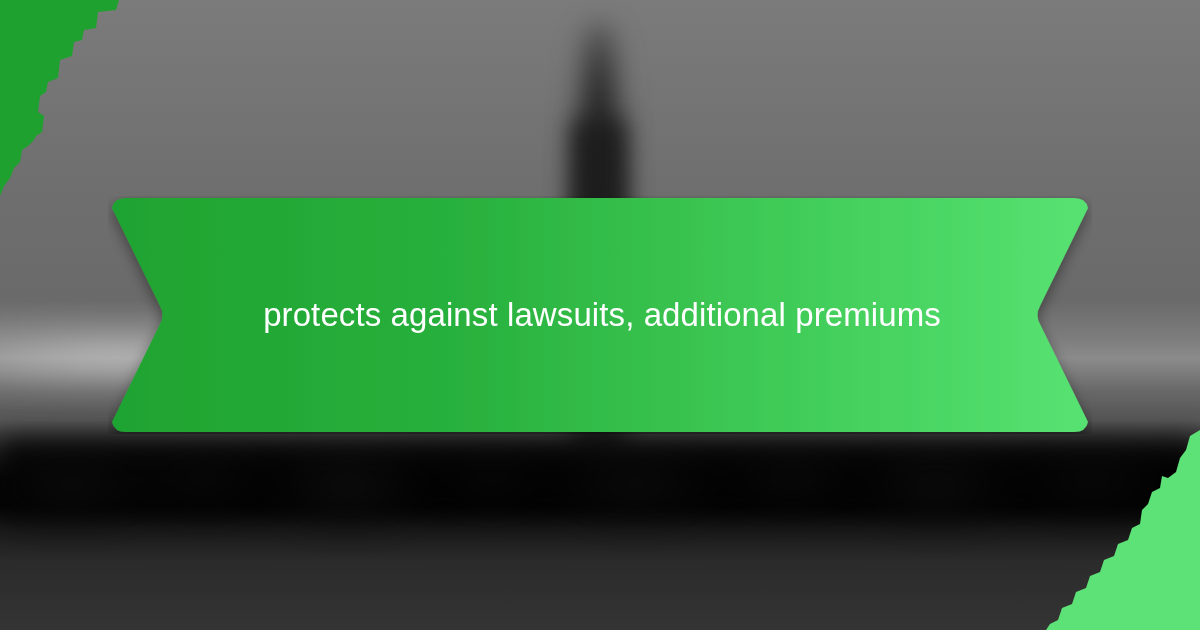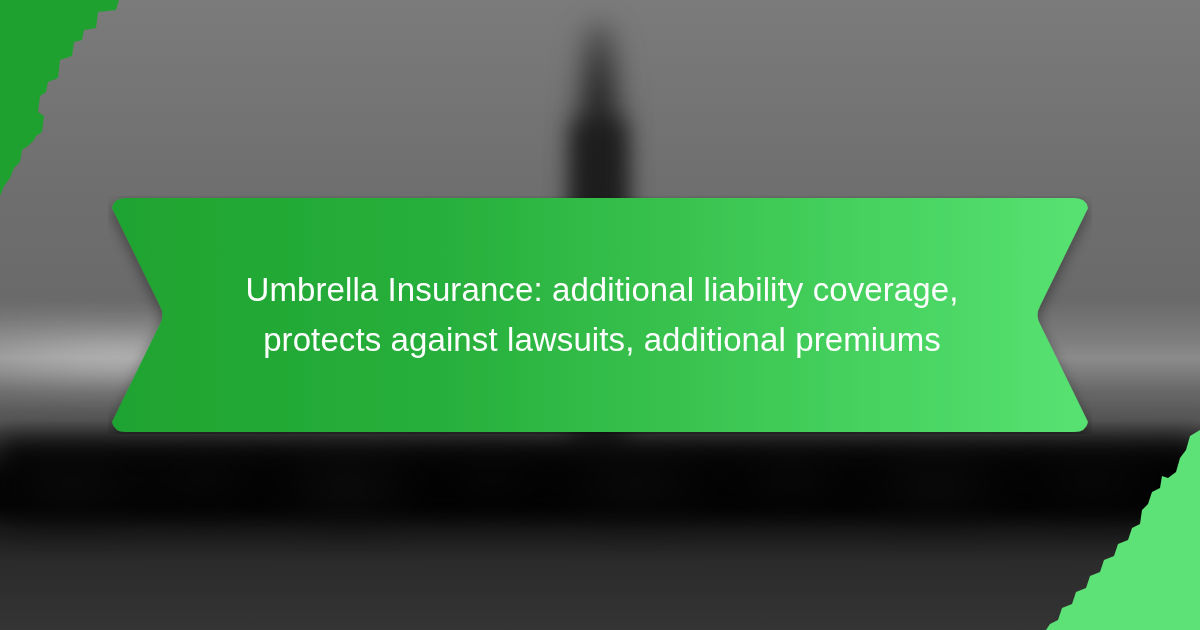--- a/index.html
+++ b/index.html
@@ -201,17 +201,16 @@
                Q978,236 980,226
                L932,128
                Q927,119 932,110
                L980,12
                Q978,2 966,2
                Z"></path>
     </svg>
   </div>
 
   <div class="ribbon-text">
-    <div class="ribbon-line">Umbrella Insurance: additional liability coverage,</div>
     <div class="ribbon-line">protects against lawsuits, additional premiums</div>
   </div>
 
 </div>
 
 </body></html>

